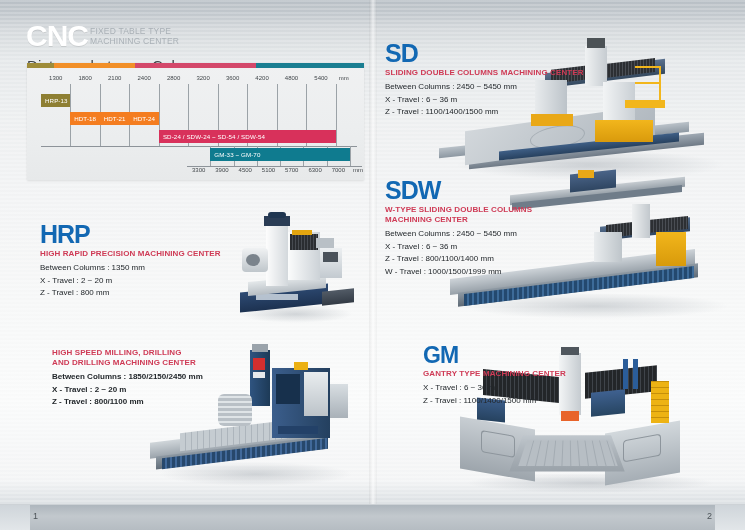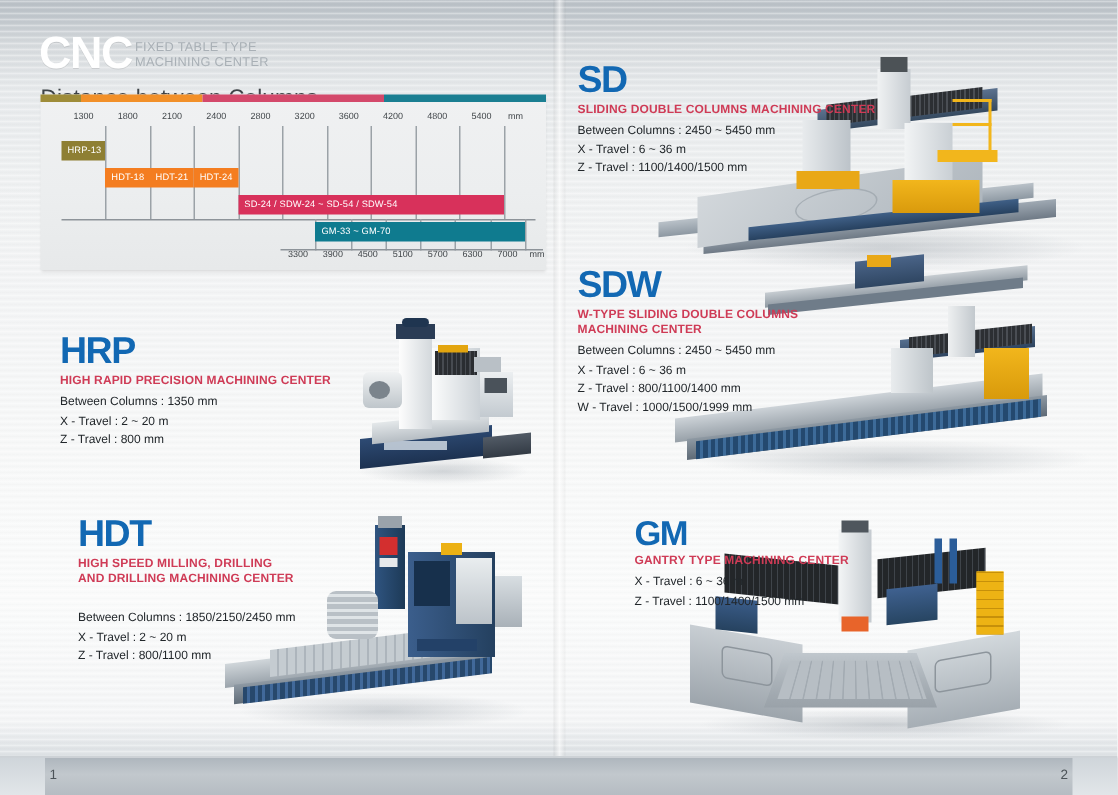--- a/index.html
+++ b/index.html
@@ -100,21 +100,21 @@
   #prod-gm  .pspecs { font-size: 8px; line-height: 12.5px; margin-top: 4px; }
 
   #prod-hrp { left: 40px; top: 212px; margin-top: 11px; }
   #prod-hrp .ptitle { font-size: 25px; }
   #prod-hrp .psub { font-size: 8px; margin-top: 3px; }
   #prod-hrp .pspecs { font-size: 8px; line-height: 12.5px; margin-top: 4px; }
 
   #prod-hdt { left: 52px; top: 345px; }
   #prod-hdt .ptitle { font-size: 25px; }
   #prod-hdt .psub { font-size: 8px; line-height: 9.5px; margin-top: 3px; }
-  #prod-hdt .pspecs { font-size: 8px; line-height: 12.5px; margin-top: 16px; }
+  #prod-hdt .pspecs { font-size: 8px; line-height: 12.5px; margin-top: 4px; font-weight: bold; }
 
   
   .footer {
     position: absolute; left: 0; bottom: 0; width: 100%; height: 26px;
     background: linear-gradient(to bottom, #aeb6bd, #c2c8cd 45%, #b5bcc2);
     border-top: 1px solid #cdd2d6;
     z-index: 7;
   }
   .footer .pg {
     position: absolute; top: 6px; font-size: 9px; color: #4c5358;
@@ -385,21 +385,20 @@
     <div class="ptitle">HRP</div>
     <div class="psub">HIGH RAPID PRECISION MACHINING CENTER</div>
     <div class="pspecs">
       <div>Between Columns : 1350 mm</div>
       <div>X - Travel : 2 ~ 20 m</div>
       <div>Z - Travel : 800 mm</div>
     </div>
   </div>
 
   <div class="prod" id="prod-hdt">
-    <div class="ptitle">HDT</div>
     <div class="psub">
       <div>HIGH SPEED MILLING, DRILLING</div>
       <div>AND DRILLING MACHINING CENTER</div>
     </div>
     <div class="pspecs">
       <div>Between Columns : 1850/2150/2450 mm</div>
       <div>X - Travel : 2 ~ 20 m</div>
       <div>Z - Travel : 800/1100  mm</div>
     </div>
   </div>

